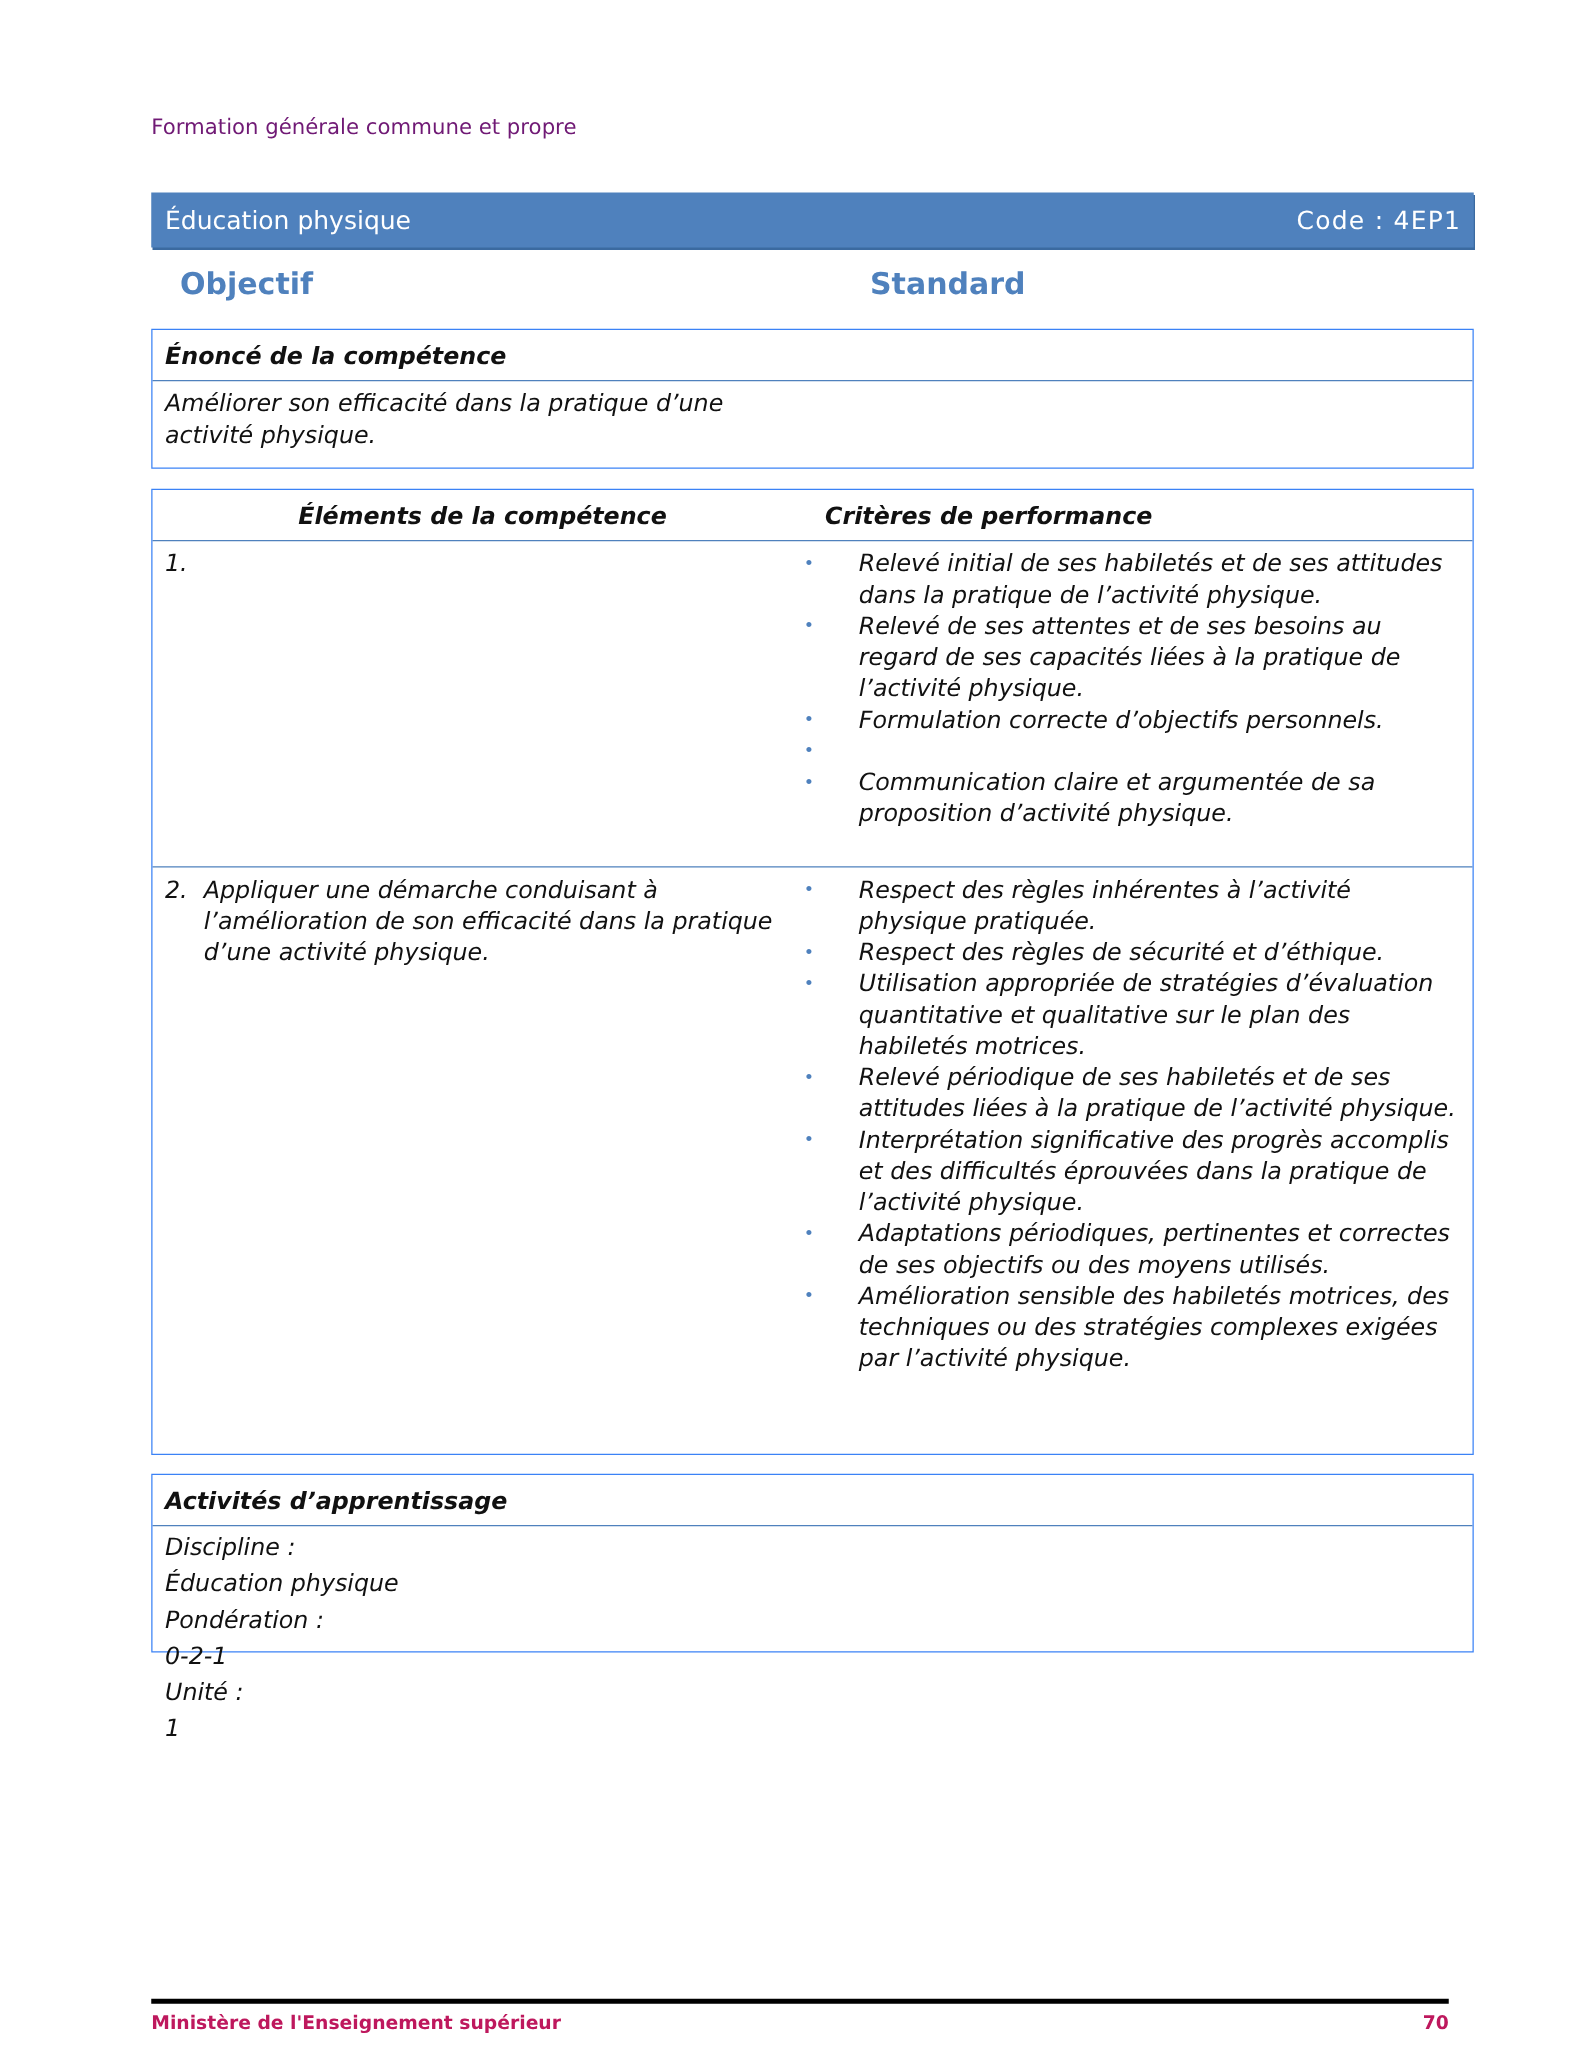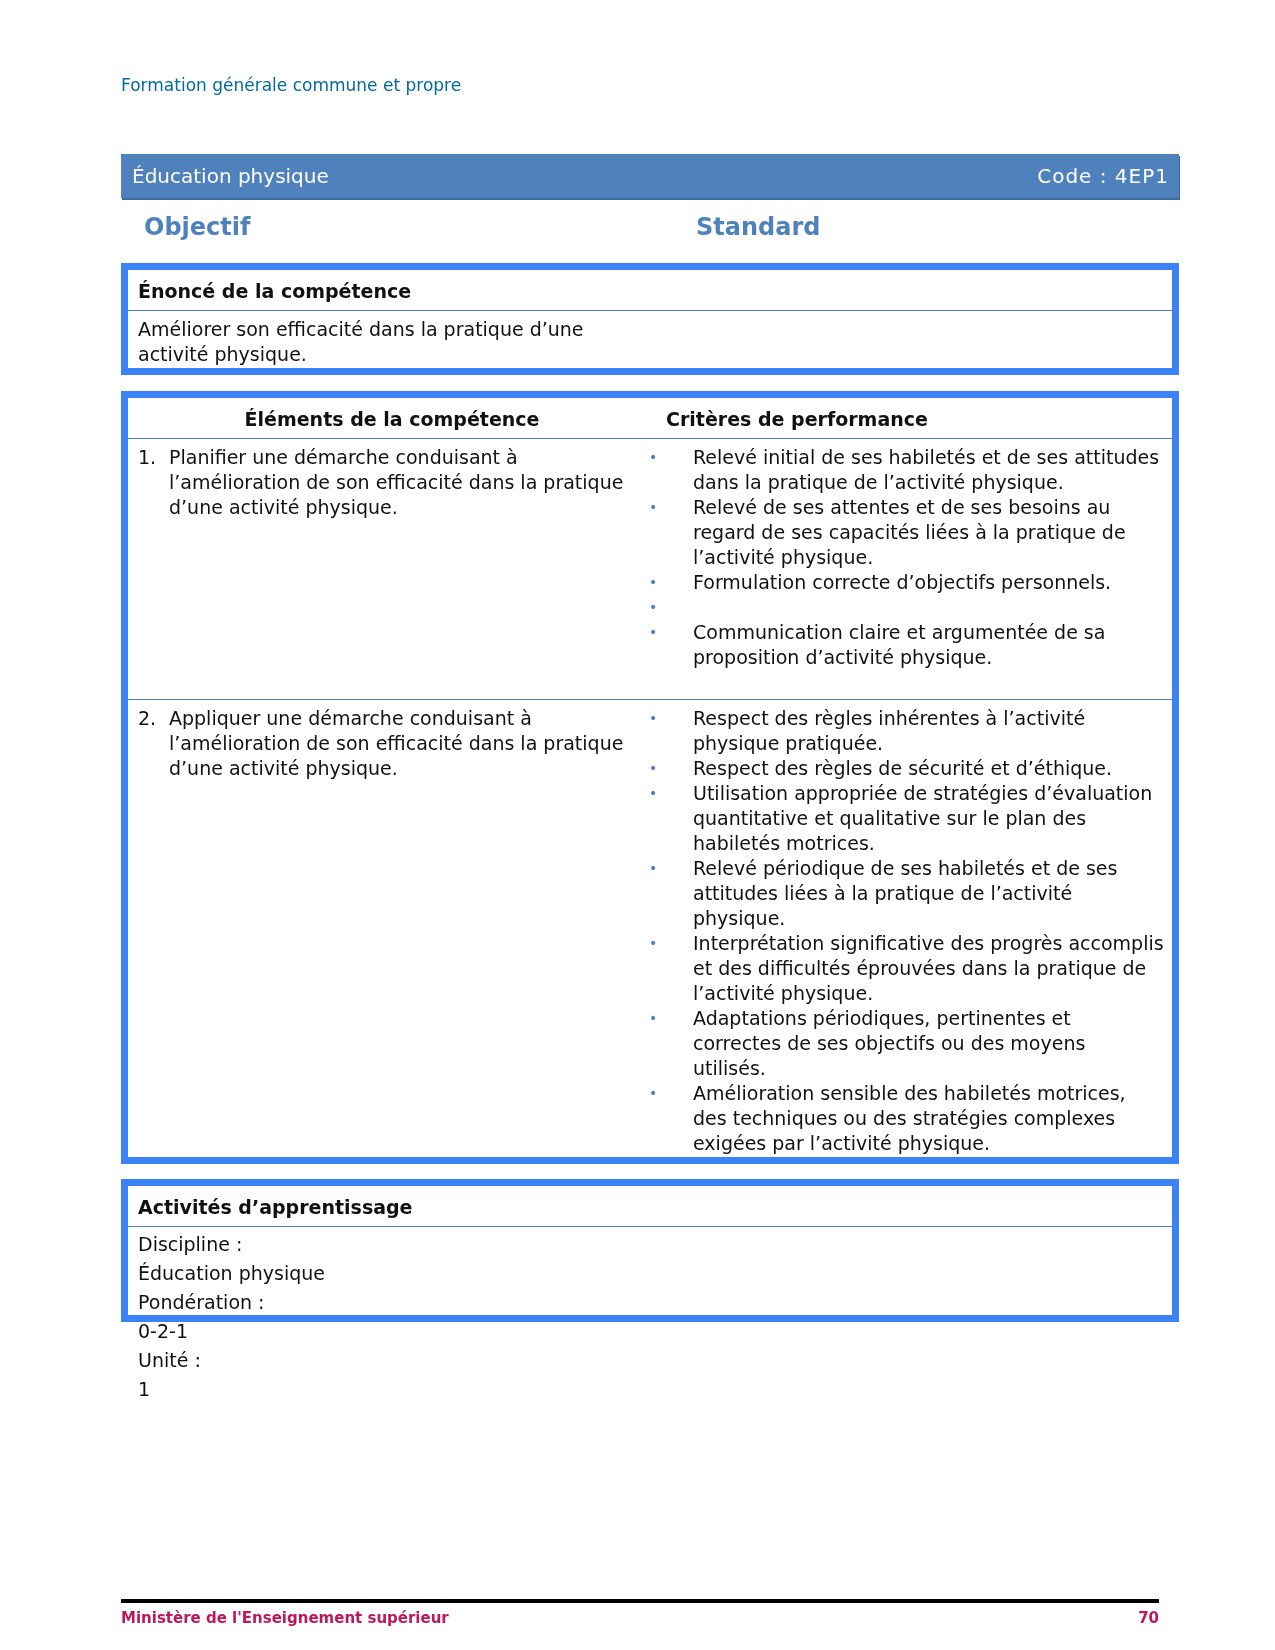--- a/index.html
+++ b/index.html
@@ -1,28 +1,28 @@
 <!DOCTYPE html>
 <html><head>
 <meta charset="utf-8">
 <style>
   html, body { margin: 0; padding: 0; background: #ffffff; }
   body { width: 1275px; height: 1650px; position: relative; overflow: hidden;
          font-family: "DejaVu Sans", sans-serif; color: #111; }
-  .running-head { position: absolute; left: 121px; top: 75px; font-size: 17px; color: #0369a1; }
+  .running-head { position: absolute; left: 121px; top: 92px; font-size: 17px; color: #701a75; }
   .banner { position: absolute; left: 121px; top: 154px; width: 1058px; height: 44px;
             background: #4f81bd; color: #fff; display: flex; align-items: center;
             justify-content: space-between; box-sizing: border-box; padding: 0 10px 0 11px;
             font-size: 20px; box-shadow: 1px 2px 0 #3b6aa0; }
   .banner .code { letter-spacing: 1px; }
   .col-head { position: absolute; top: 213px; font-size: 24px; font-weight: bold; color: #4f81bd; }
   .col-head.left { left: 144px; }
   .col-head.right { left: 660px; margin-left: 36px; }
   .box { position: absolute; left: 121px; width: 1058px; box-sizing: border-box;
-         border: 7px solid #3b82f6; background: #fff; }
+         border: 1px solid #3b82f6; background: #fff; font-style: italic; }
   .box .head { font-weight: bold; font-size: 19px; padding: 10px 10px 8px 10px;
                border-bottom: 1px solid #4f81bd; }
   .box1 { top: 263px; height: 112px; }
   .box1 .body { font-size: 19px; line-height: 25px; padding: 6px 10px; width: 470px; }
   .box2 { top: 391px; height: 773px; }
   .box2 .head-row { display: flex; border-bottom: 1px solid #4f81bd; text-align: center; }
   .box2 .head-row div { font-weight: bold; font-size: 19px; padding: 10px 10px 8px 10px; }
   .box2 .head-row .c1 { width: 508px; }
   .row { display: flex; border-bottom: 1px solid #4f81bd; }
   .row:last-child { border-bottom: none; }
@@ -61,21 +61,20 @@
 
 <div class="box box2">
   <div class="head-row">
     <div class="c1">Éléments de la compétence</div>
     <div>Critères de performance</div>
   </div>
   <div id="rows">
       <div class="row row1">
         <div class="c1">
           <span class="num">1.</span>
-          <span>Planifier une démarche conduisant à l’amélioration de son efficacité dans la pratique d’une activité physique.</span>
         </div>
         <div class="c2">
           <div class="crit">
             <span class="bullet">•</span>
             <span class="text">Relevé initial de ses habiletés et de ses attitudes dans la pratique de l’activité physique.</span>
           </div>
           <div class="crit">
             <span class="bullet">•</span>
             <span class="text">Relevé de ses attentes et de ses besoins au regard de ses capacités liées à la pratique de l’activité physique.</span>
           </div>

